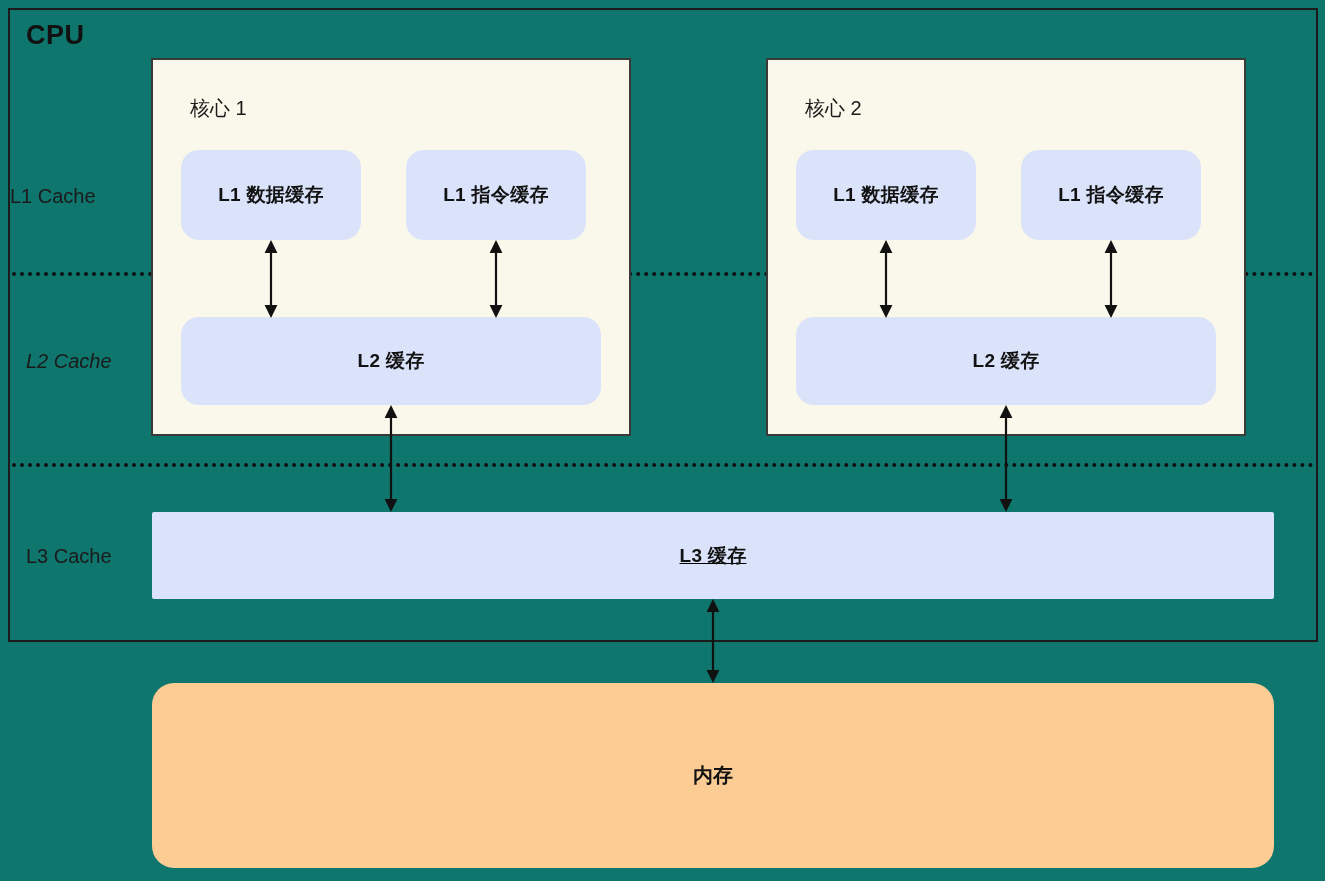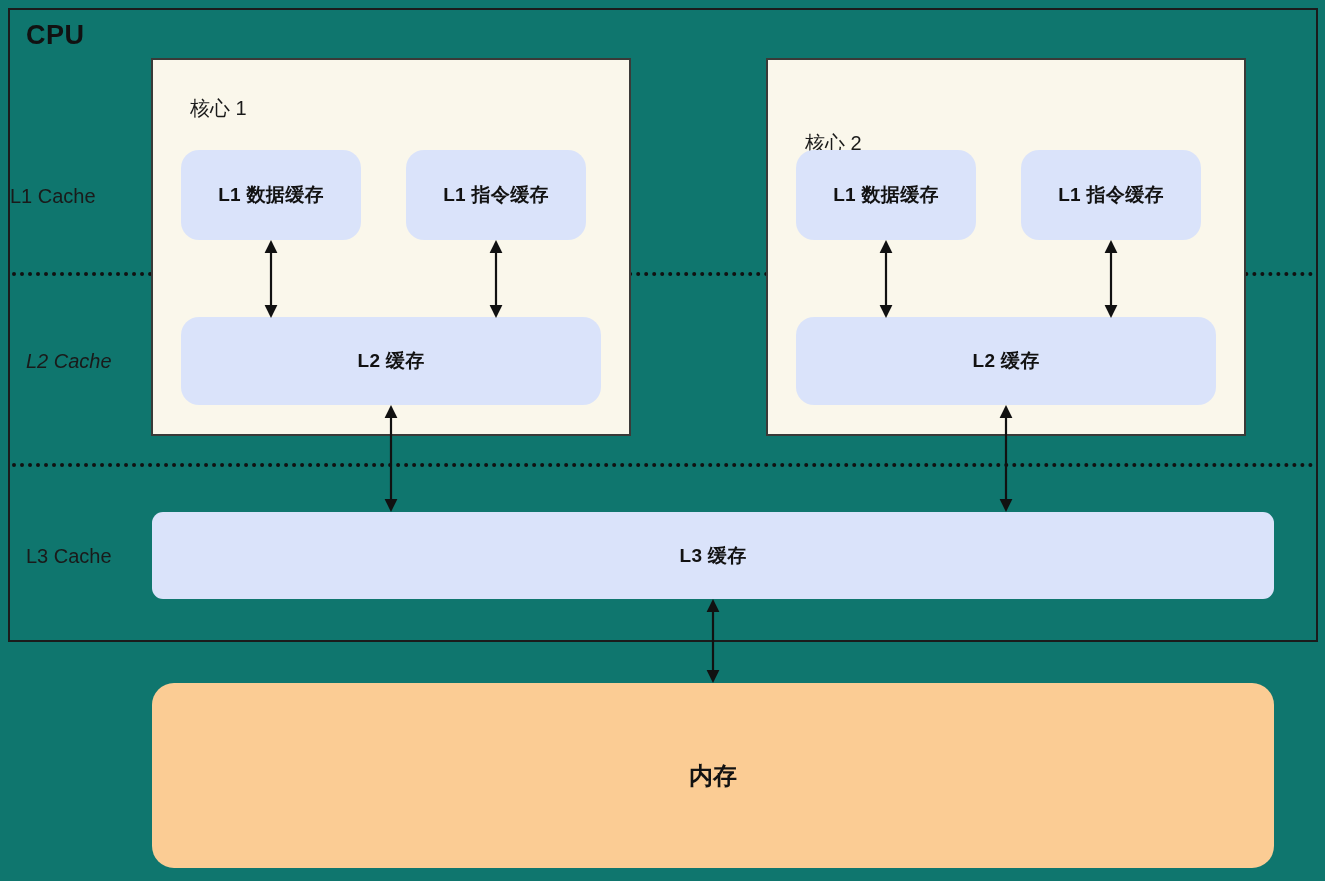--- a/index.html
+++ b/index.html
@@ -72,42 +72,43 @@
   .cache-block {
     position: absolute;
     background: #dae3fa;
     border-radius: 18px;
     display: flex;
     align-items: center;
     justify-content: center;
     box-sizing: border-box;
   }
   .cache-block.l3 {
-    border-radius: 11px;
+    border-radius: 2px;
+    text-decoration: underline;
   }
   .cache-label {
     font-size: 19px;
     font-weight: bold;
     color: #121212;
     letter-spacing: 0.3px;
     white-space: nowrap;
   }
 
   
   .memory-block {
     position: absolute;
     background: #fbcc94;
     border-radius: 22px;
     display: flex;
     align-items: center;
     justify-content: center;
     box-sizing: border-box;
   }
   .memory-label {
-    font-size: 24px;
+    font-size: 20px;
     font-weight: bold;
     color: #121212;
     white-space: nowrap;
   }
 
   
   .arrow {
     position: absolute;
   }
   .arrow svg { display: block; }
@@ -152,21 +153,21 @@
 
   <div class="arrow" style="left:486px; top:240px;">
     <svg width="20" height="78" viewBox="0 0 20 78">
       <line x1="10" y1="10" x2="10" y2="68" stroke="#111111" stroke-width="2.2"></line>
       <polygon points="10,0 3.6,13 16.4,13" fill="#111111"></polygon>
       <polygon points="10,78 3.6,65 16.4,65" fill="#111111"></polygon>
     </svg>
   </div>
 
   <div class="core-box" style="left:766px; top:58px; width:480px; height:378px;"></div>
-  <div class="core-title" style="left:805px; top:95px;margin-top:35px;">核心 2</div>
+  <div class="core-title" style="left:805px; top:95px;">核心 2</div>
 
   <div class="cache-block" style="left:796px; top:150px; width:180px; height:90px;">
     <span class="cache-label">L1 数据缓存</span>
   </div>
 
   <div class="cache-block" style="left:1021px; top:150px; width:180px; height:90px;">
     <span class="cache-label">L1 指令缓存</span>
   </div>
 
   <div class="cache-block" style="left:796px; top:317px; width:420px; height:88px;">

